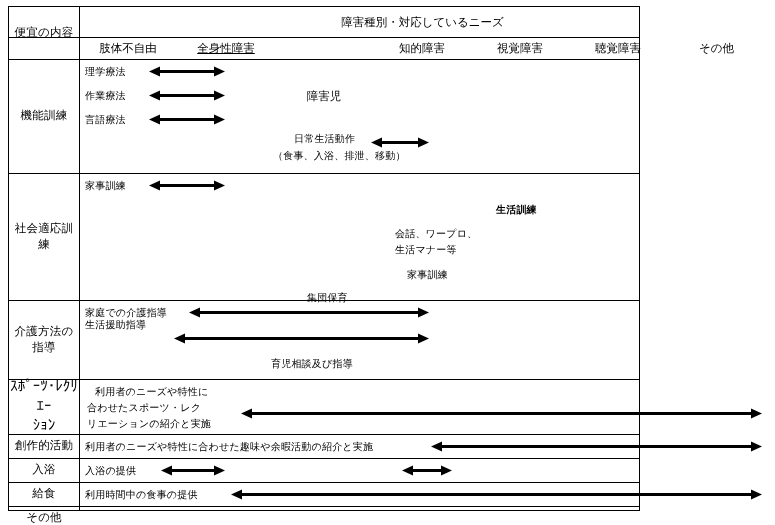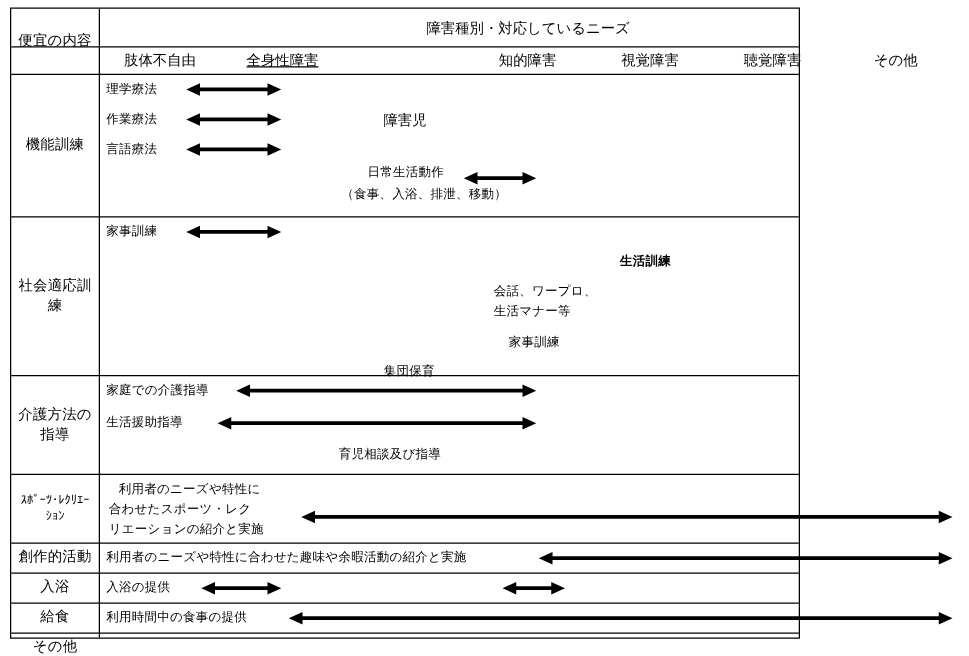--- a/index.html
+++ b/index.html
@@ -15,21 +15,21 @@
     position:absolute;left:8px;top:6px;width:632px;height:505px;
     border:1px solid #000;box-sizing:border-box;
   }
   .vline{position:absolute;top:0;width:1px;background:#000;}
   .hline{position:absolute;left:0;width:100%;height:1px;background:#000;}
 
   .cell{position:absolute;box-sizing:border-box;}
   .ctr{display:flex;align-items:center;justify-content:center;text-align:center;}
 
   .lbl{font-size:11.5px;line-height:1.35;letter-spacing:.2px;}
-  .lbl-sm{font-size:10px;line-height:1.3;letter-spacing:0px;}
+  .lbl-sm{font-size:15px;line-height:1.3;letter-spacing:0px;}
   .hdr{font-size:11.5px;}
   .txt{position:absolute;font-size:10px;line-height:1.35;white-space:pre;letter-spacing:.2px;}
 
   
   .arrow{position:absolute;height:11px;}
   .arrow svg{display:block;overflow:visible;}
 </style>
 </head>
 <body>
 
@@ -150,21 +150,21 @@
 
     <div class="arrow" style="left:140px;top:173px;width:76px;">
       <svg width="76" height="11" viewBox="0 0 76 11">
           <polygon points="0,5.5 11,0.5 11,10.5" fill="#000"></polygon>
           <polygon points="76,5.5 65,0.5 65,10.5" fill="#000"></polygon>
           <rect x="8" y="4" width="60" height="3" fill="#000"></rect>
         </svg>
     </div>
 
     <div class="txt" style="left:76px;top:299px;">家庭での介護指導</div>
-    <div class="txt" style="left:76px;top:325px;text-align:right;">生活援助指導</div>
+    <div class="txt" style="left:76px;top:311px;text-align:right;">生活援助指導</div>
     <div class="txt" style="left:262px;top:350px;">育児相談及び指導</div>
 
     <div class="arrow" style="left:180px;top:300px;width:240px;">
       <svg width="240" height="11" viewBox="0 0 240 11">
           <polygon points="0,5.5 11,0.5 11,10.5" fill="#000"></polygon>
           <polygon points="240,5.5 229,0.5 229,10.5" fill="#000"></polygon>
           <rect x="8" y="4" width="224" height="3" fill="#000"></rect>
         </svg>
     </div>
     <div class="arrow" style="left:165px;top:326px;width:255px;">

